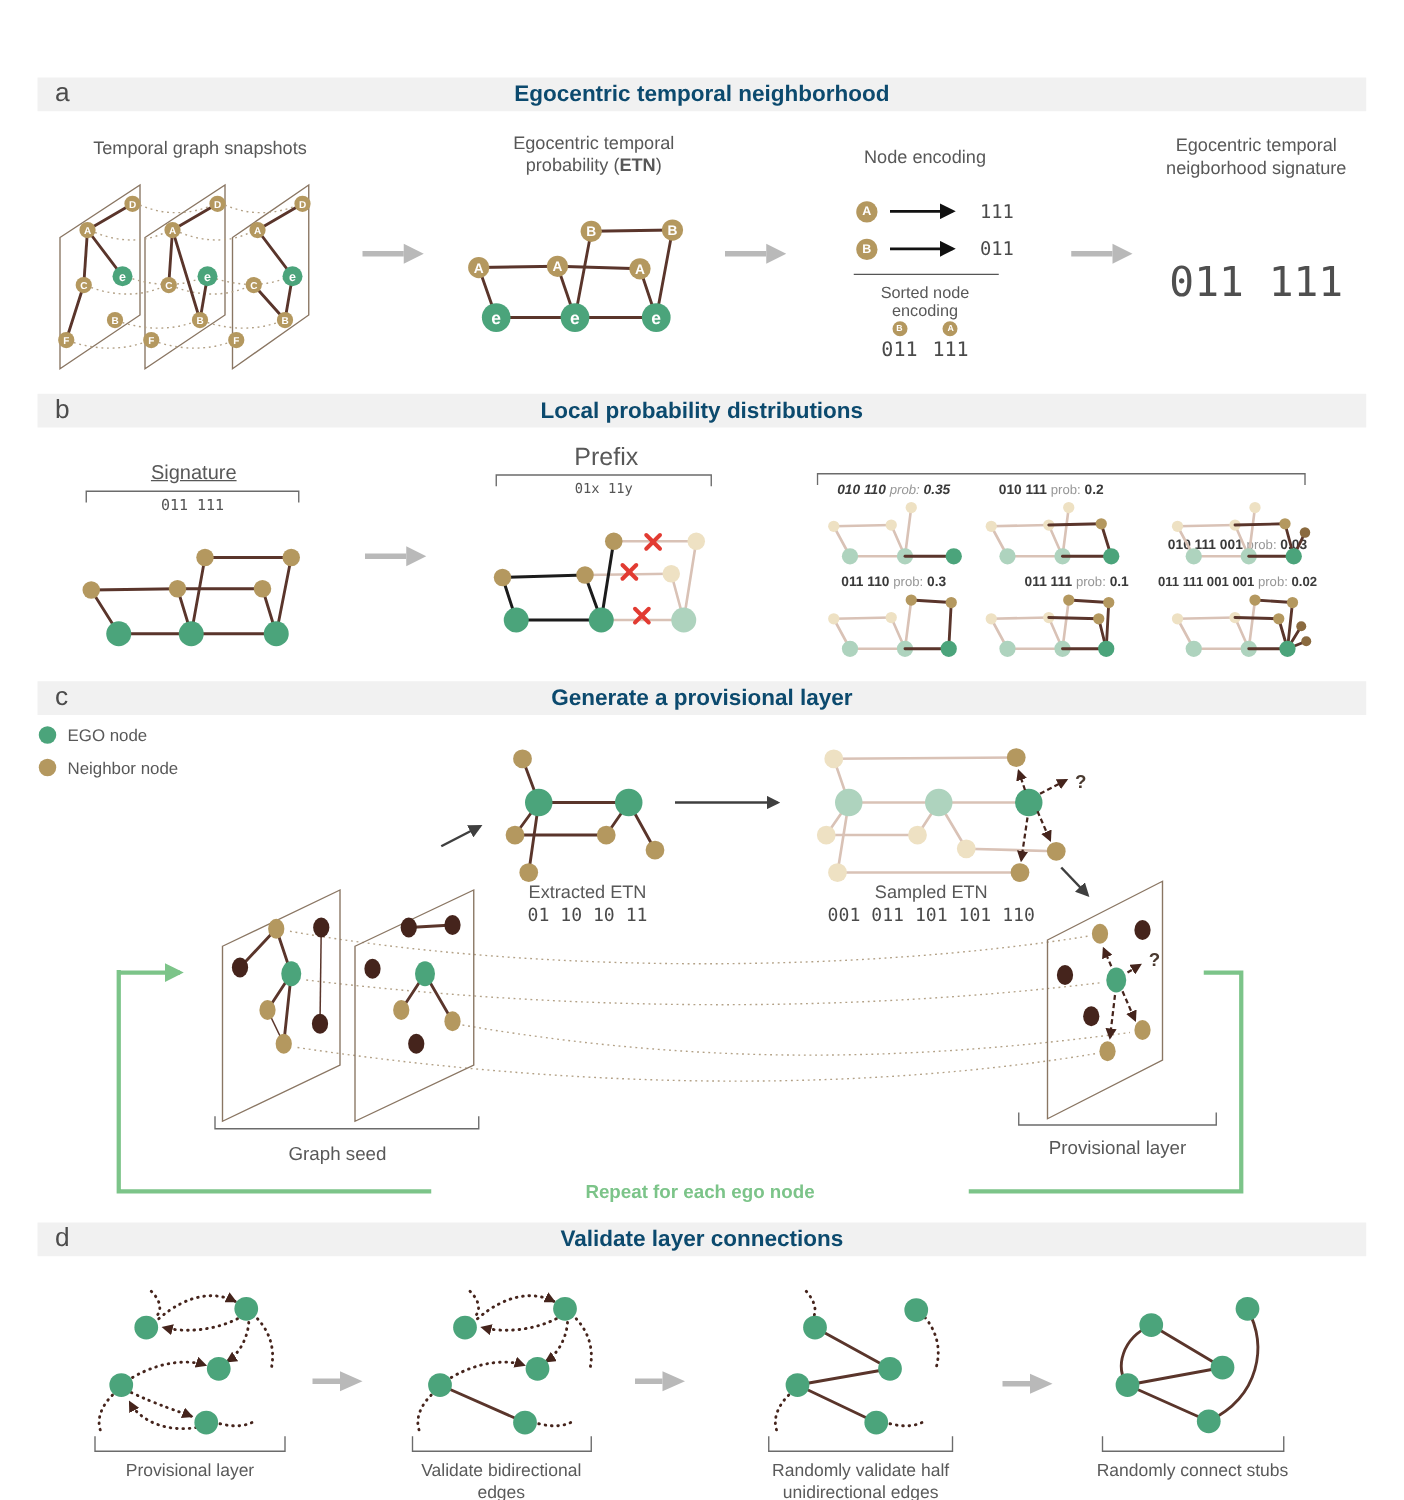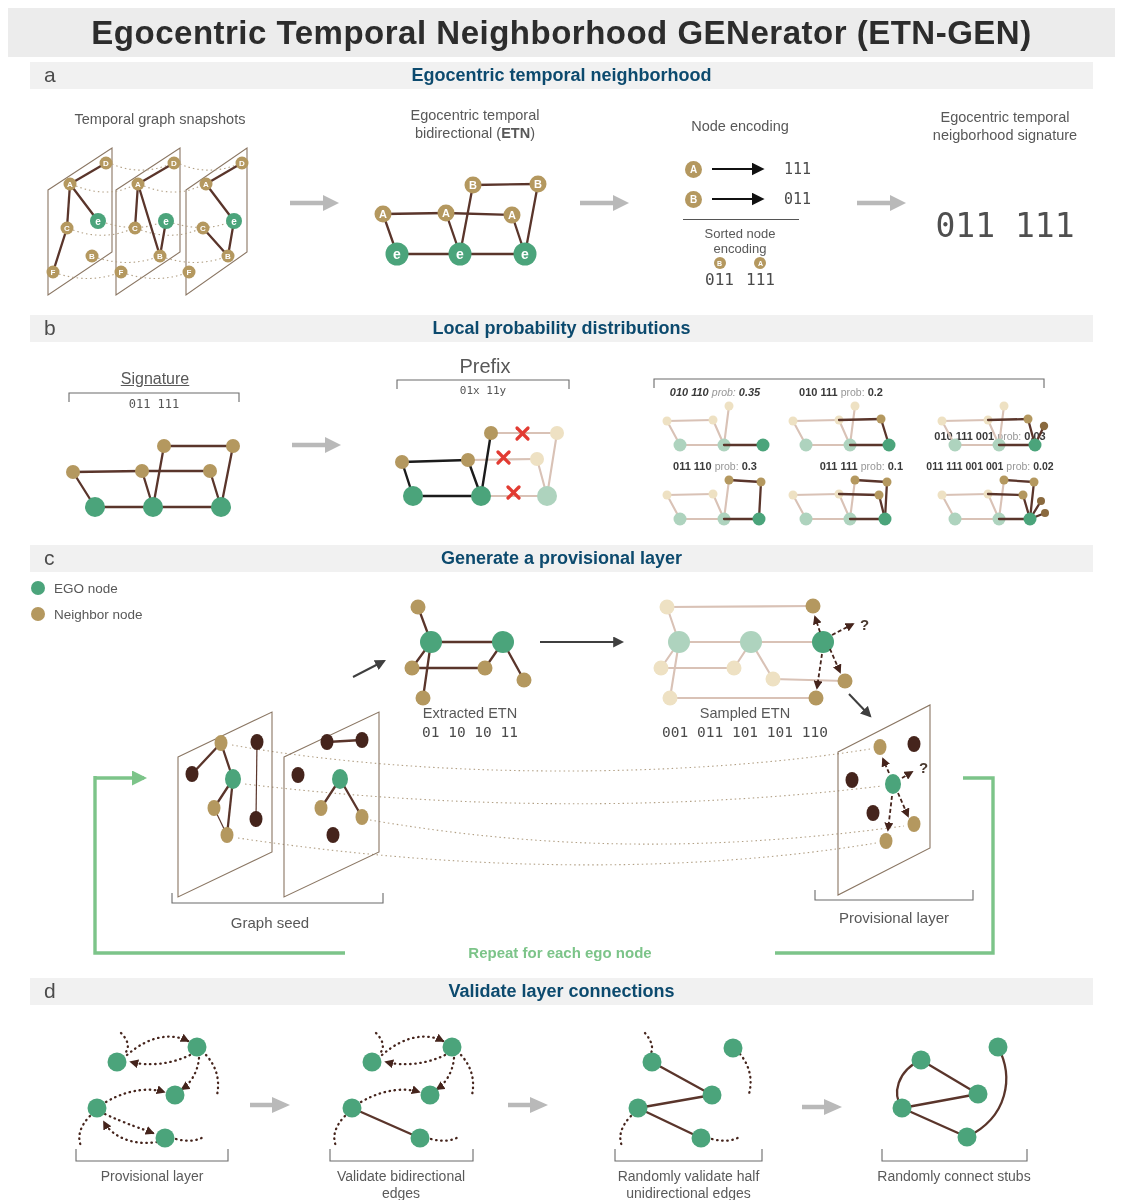--- a/index.html
+++ b/index.html
@@ -66,23 +66,20 @@
       </marker>
       <marker id="mGreen" viewBox="0 0 10 10" refX="8" refY="5" markerUnits="userSpaceOnUse" markerWidth="15" markerHeight="15" orient="auto-start-reverse">
         <path d="M0,0 L10,5 L0,10 z" style="fill:var(--green-accent)"></path>
       </marker>
       <marker id="mBlack" viewBox="0 0 10 10" refX="8" refY="5" markerUnits="userSpaceOnUse" markerWidth="13" markerHeight="13" orient="auto-start-reverse">
         <path d="M0,0 L10,5 L0,10 z" fill="#111"></path>
       </marker>
     </defs>
   </svg>
 
-  <div class="abs" id="title-bar">
-    <span>Egocentric Temporal Neighborhood GENerator (ETN-GEN)</span>
-  </div>
 
   <div class="abs band" style="top:62px;">
     <span class="letter">a</span>
     <span class="btitle">Egocentric temporal neighborhood</span>
   </div>
 
   <div class="abs cap" style="top:110px;left:30px;width:260px;">Temporal graph snapshots</div>
 
   <svg class="abs" style="top:130px;left:30px;" width="260" height="182">
     <g>
@@ -174,21 +171,21 @@
     </g>
   </svg>
 
   <svg class="abs" style="top:192px;left:288px;" width="52" height="22">
     <line class="flow-sh" x1="2" y1="11" x2="35" y2="11"></line>
       <polygon class="flow-hd" points="35,3 51,11 35,19"></polygon>
   </svg>
 
   <div class="abs cap" style="top:106px;left:355px;width:240px;">
     <span>Egocentric temporal</span><br>
-    <span>bidirectional (</span><b>ETN</b><span>)</span>
+    <span>probability (</span><b>ETN</b><span>)</span>
   </div>
 
   <svg class="abs" style="top:145px;left:360px;" width="300" height="135">
     <g>
       <line class="ed" x1="23" y1="69" x2="86" y2="68"></line>
         <line class="ed" x1="86" y1="68" x2="152" y2="70"></line>
       <line class="ed" x1="113" y1="40" x2="178" y2="39"></line>
       <line class="ed" x1="37" y1="109" x2="100" y2="109"></line>
         <line class="ed" x1="100" y1="109" x2="165" y2="109"></line>
       <line class="ed" x1="23" y1="69" x2="37" y2="109"></line>

